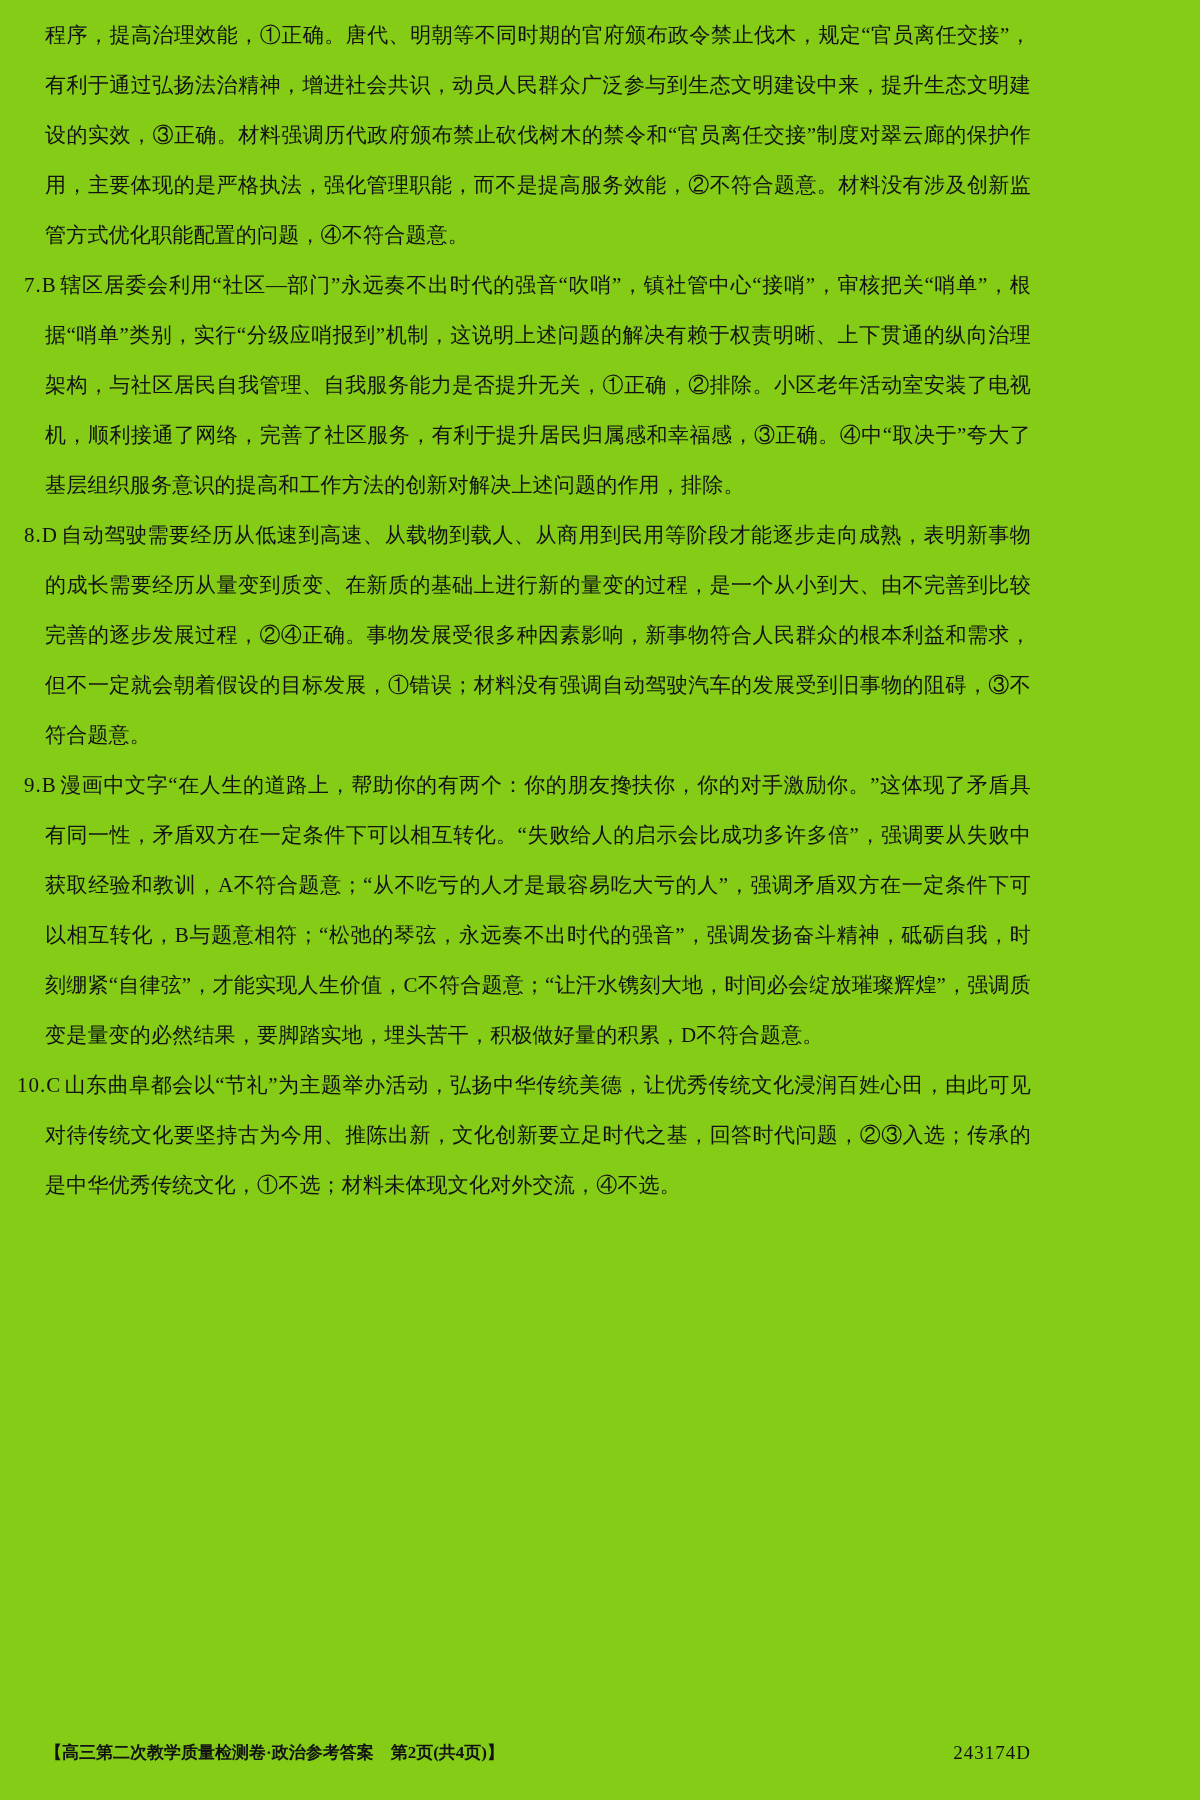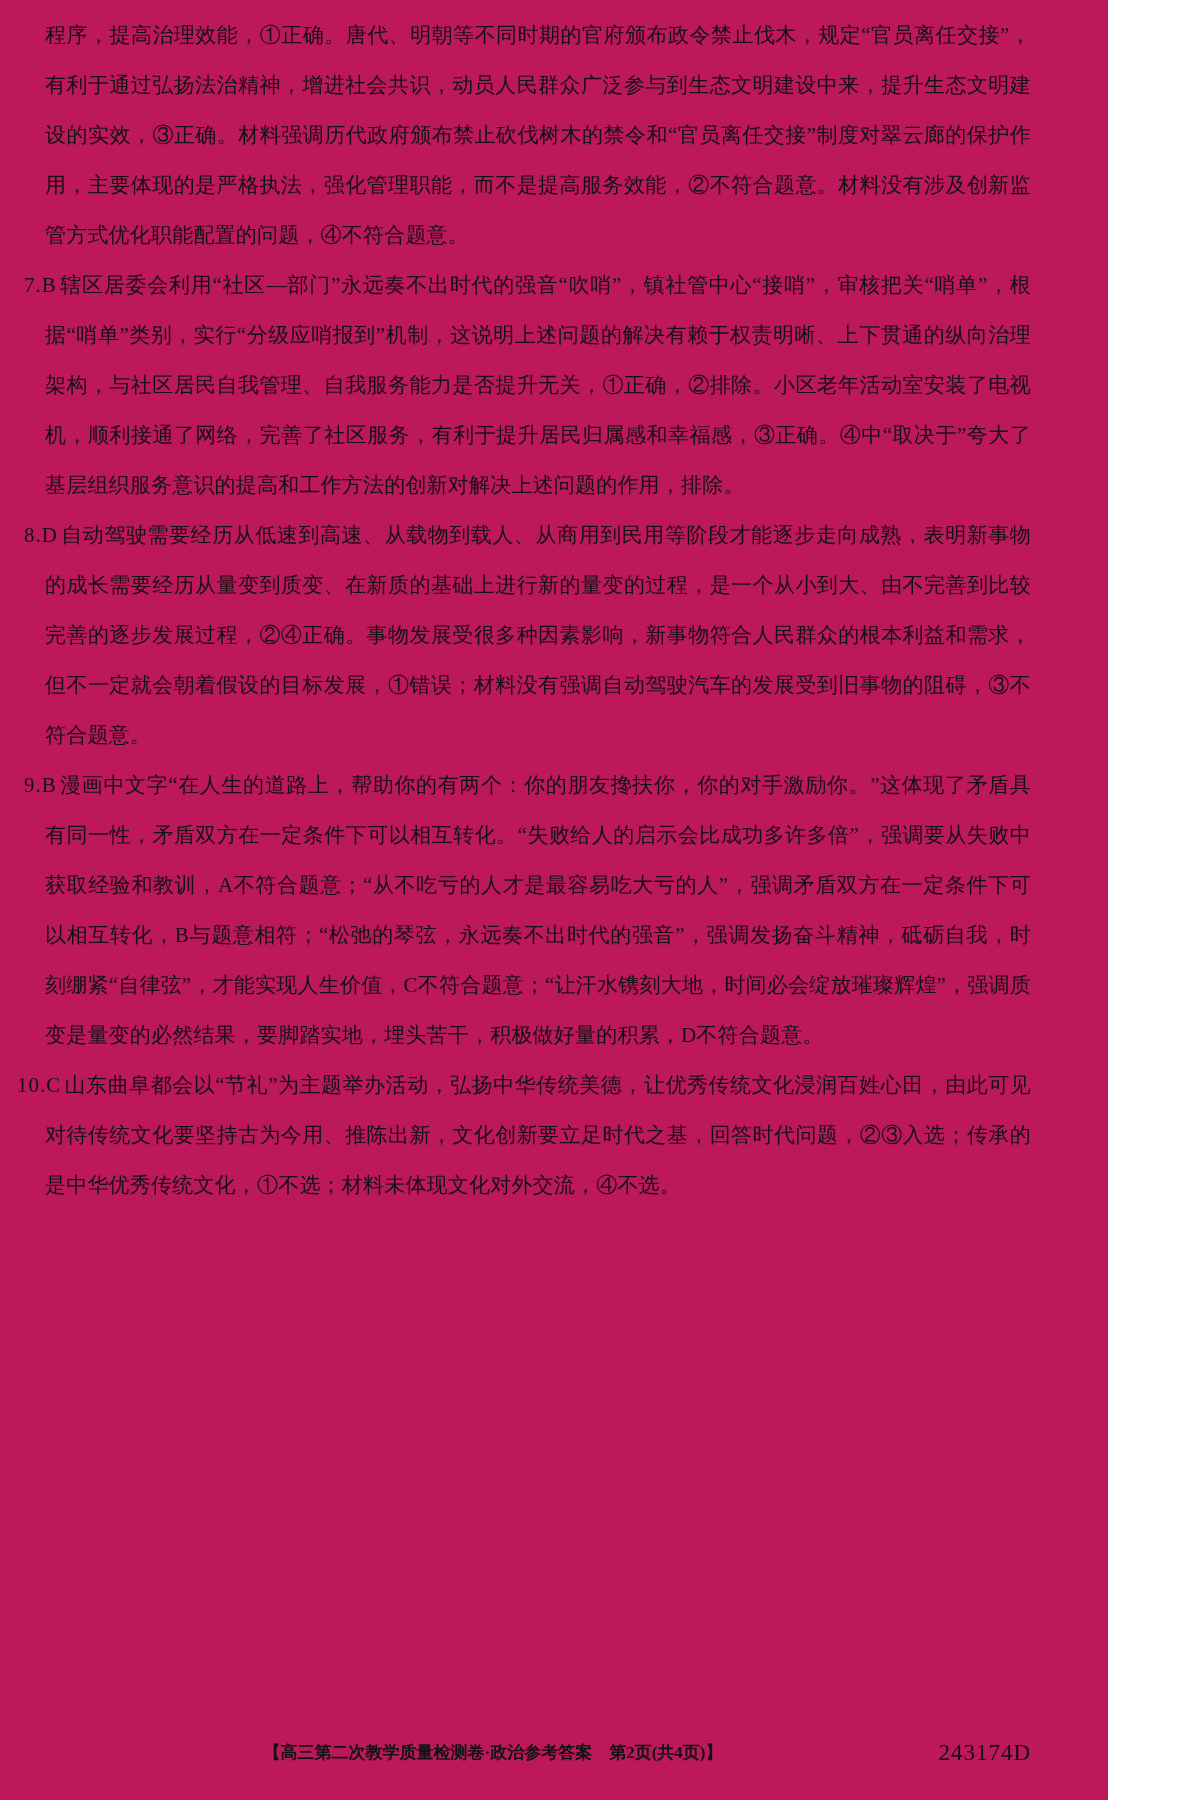--- a/index.html
+++ b/index.html
@@ -4,23 +4,23 @@
 <style>
   * { margin: 0; padding: 0; box-sizing: border-box; }
   html, body { width: 1200px; height: 1800px; }
   body {
     background: #ffffff;
     color: #121212;
     font-family: "Liberation Serif", "DejaVu Serif", serif;
   }
   .page {
     position: relative;
-    width: 1108px;
+    width: 1200px;
     height: 1800px;
-    background: #be185d;
+    background: #84cc16;
     overflow: hidden;
   }
   .content {
     position: absolute;
     left: 45px;
     top: 10px;
     width: 986px;
   }
   .para {
     font-size: 21px;
@@ -36,30 +36,30 @@
     position: absolute;
     left: 45px;
     top: 1737px;
     width: 986px;
     height: 32px;
   }
   .footer-title {
     position: absolute;
     left: 0;
     right: 90px;
-    text-align: center;
+    text-align: left;
     font-size: 17px;
     font-weight: bold;
     line-height: 32px;
   }
   .footer-code {
     position: absolute;
     right: 0;
     top: 0;
-    font-size: 23px;
+    font-size: 19px;
     line-height: 32px;
     letter-spacing: 1px;
   }
 </style>
 </head>
 <body>
 
 <div class="page">
   <div class="content">
     <p class="para">程序，提高治理效能，①正确。唐代、明朝等不同时期的官府颁布政令禁止伐木，规定“官员离任交接”，有利于通过弘扬法治精神，增进社会共识，动员人民群众广泛参与到生态文明建设中来，提升生态文明建设的实效，③正确。材料强调历代政府颁布禁止砍伐树木的禁令和“官员离任交接”制度对翠云廊的保护作用，主要体现的是严格执法，强化管理职能，而不是提高服务效能，②不符合题意。材料没有涉及创新监管方式优化职能配置的问题，④不符合题意。</p>

